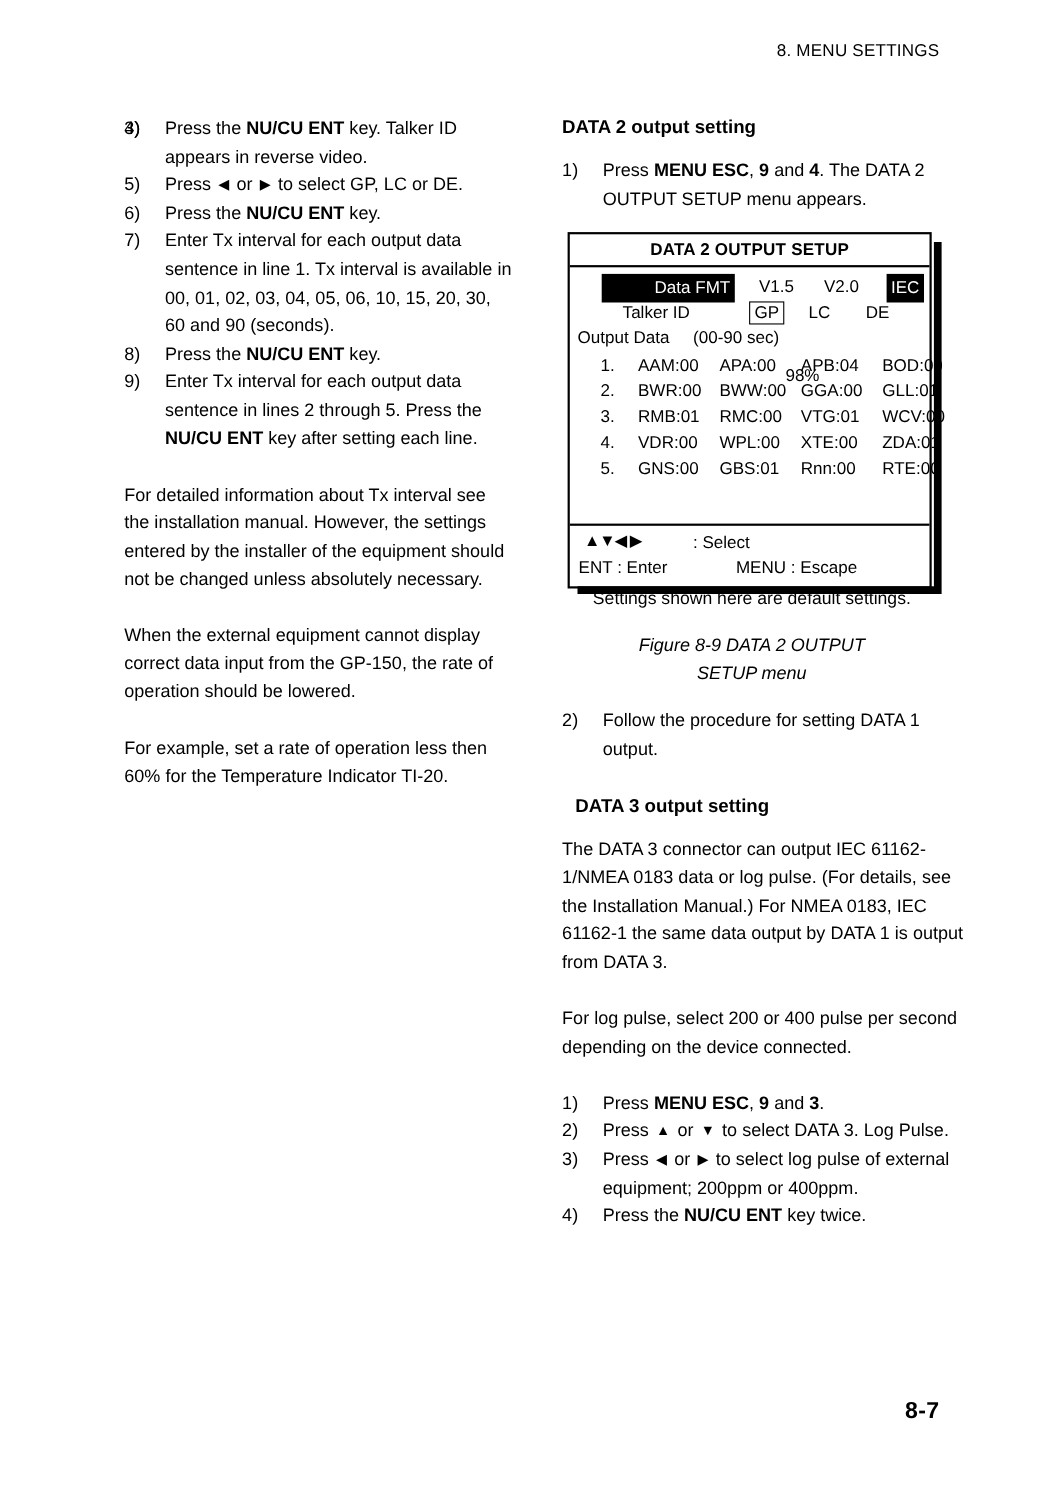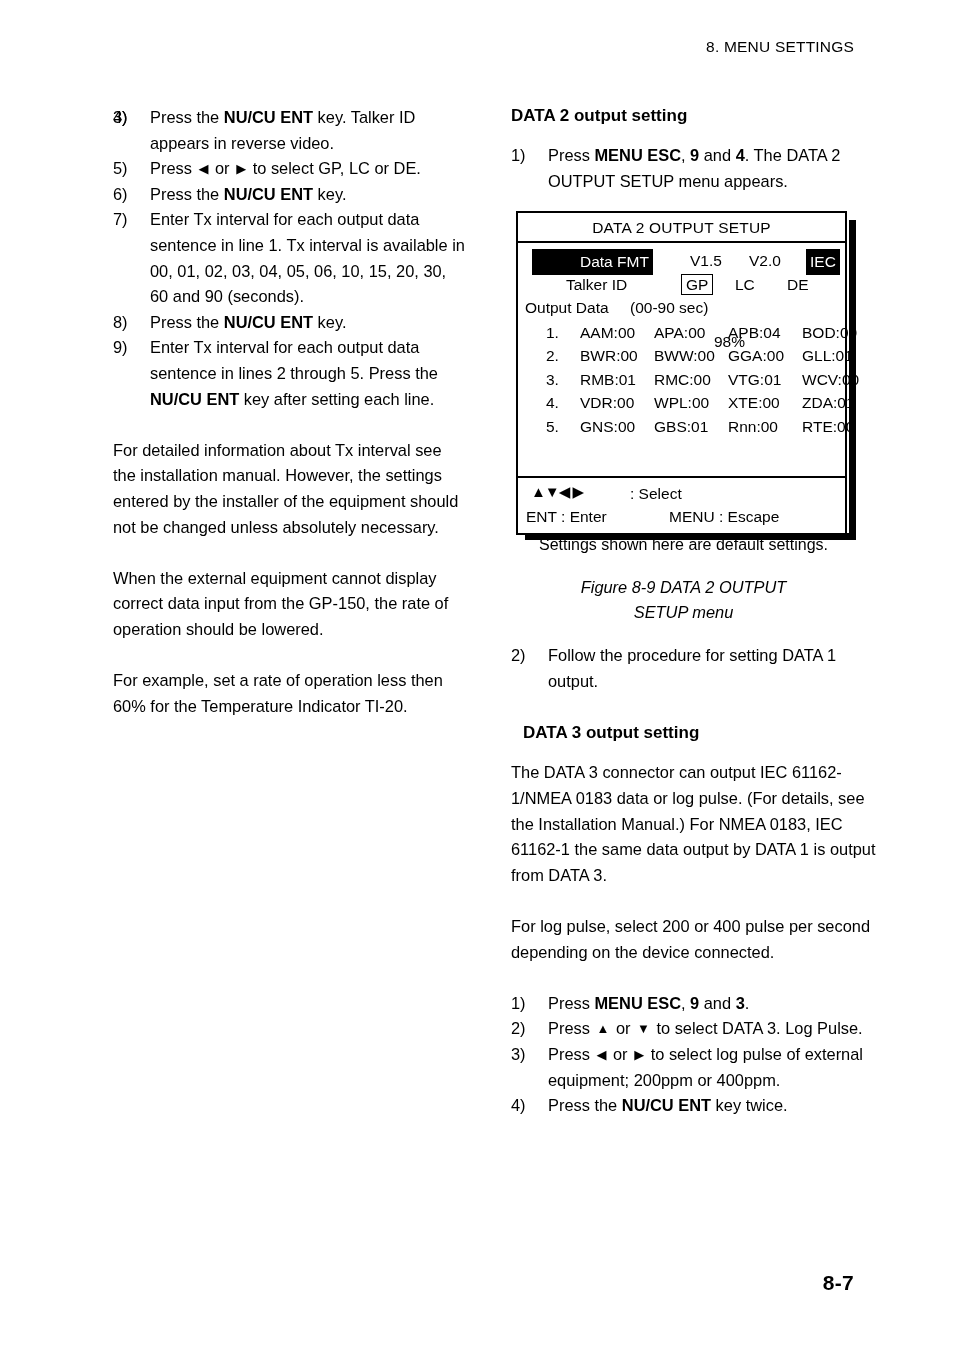--- a/index.html
+++ b/index.html
@@ -126,20 +126,21 @@
     background: #000;
   }
 
   .lcd-title {
     text-align: center;
     font-size: 15.5px;
     line-height: 25px;
     padding: 2px 0 1px 0;
     border-bottom: 2px solid #000;
     letter-spacing: 0.2px;
+    font-weight: bold;
   }
 
   .lcd-body {
     padding: 6px 0 4px 0;
     font-size: 15.5px;
     line-height: 23.5px;
     border-bottom: 2px solid #000;
   }
 
   .lcd-row {
@@ -251,21 +252,21 @@
       </ol>
 
     <div class="figure-wrap">
       <div class="lcd">
 
         <div class="lcd-title">DATA 2 OUTPUT SETUP</div>
 
         <div class="lcd-body">
 
           <div class="lcd-row">
-            <span class="lcd-pos inv" style="left:14px;padding-left:48px;">Data FMT</span>
+            <span class="lcd-pos inv" style="left:29px;padding-left:48px;">Data FMT</span>
             <span class="lcd-pos" style="left:172px;">V1.5</span>
             <span class="lcd-pos" style="left:231px;">V2.0</span>
             <span class="lcd-pos inv" style="left:288px;">IEC</span>
           </div>
 
           <div class="lcd-row">
             <span class="lcd-pos" style="left:48px;">Talker ID</span>
             <span class="lcd-pos boxed" style="left:163px;top:1px;">GP</span>
             <span class="lcd-pos" style="left:217px;">LC</span>
             <span class="lcd-pos" style="left:269px;">DE</span>

